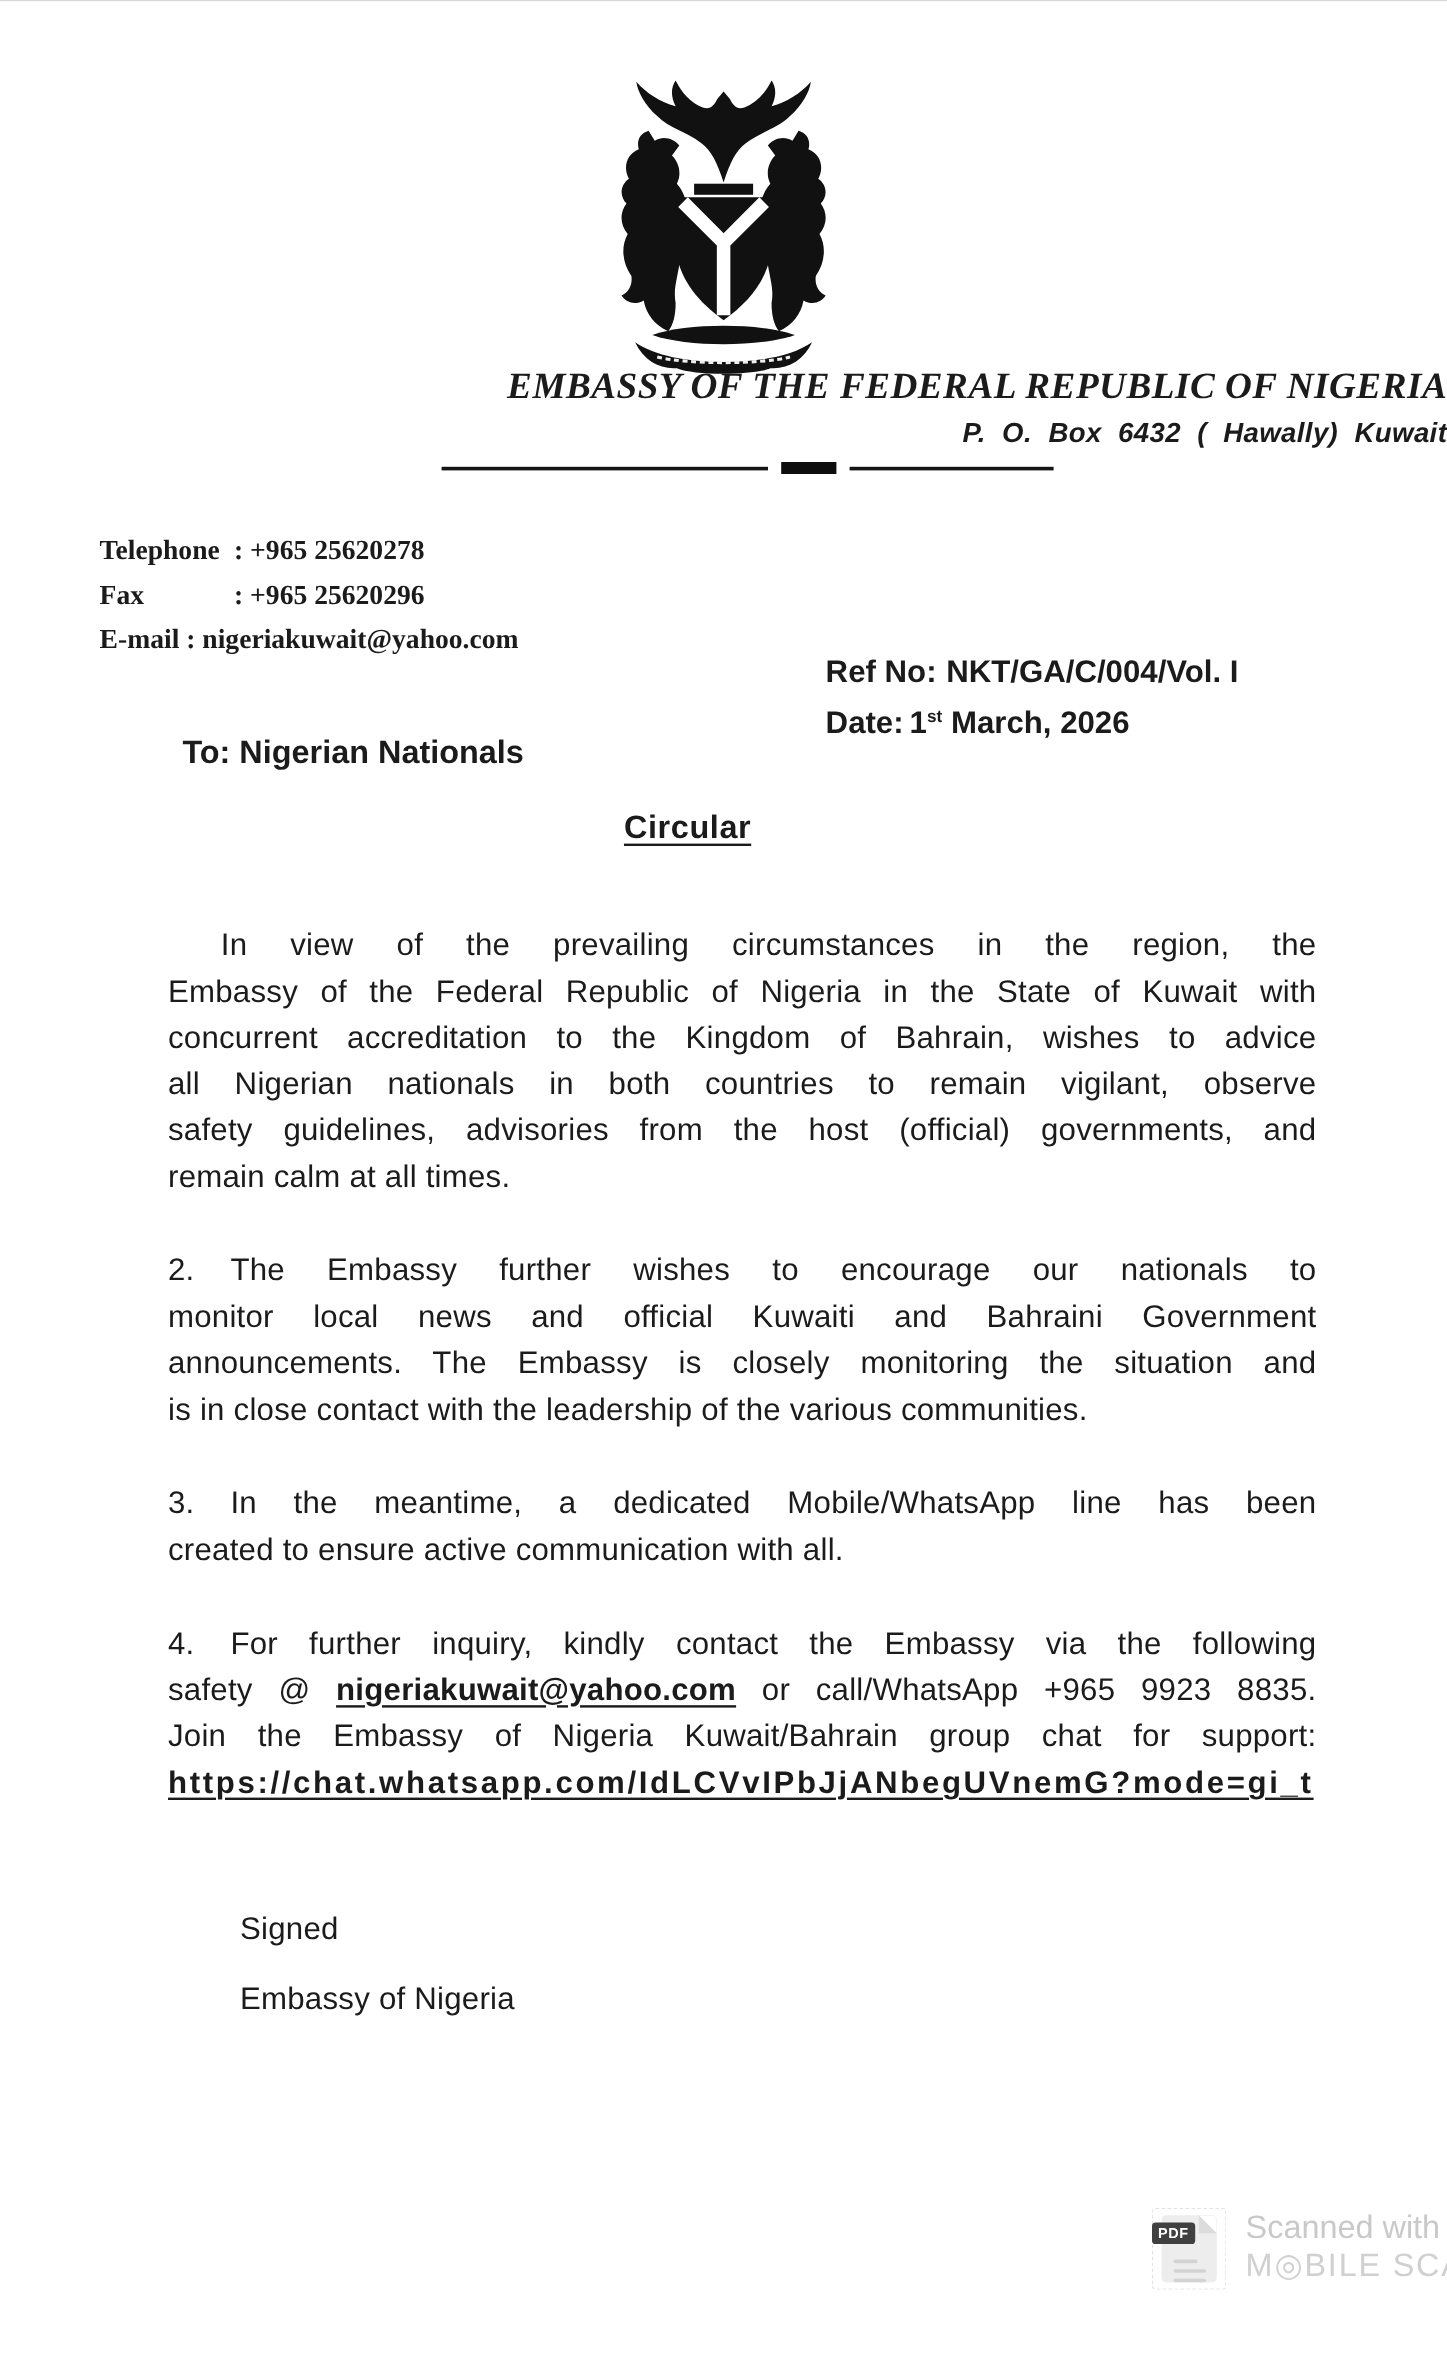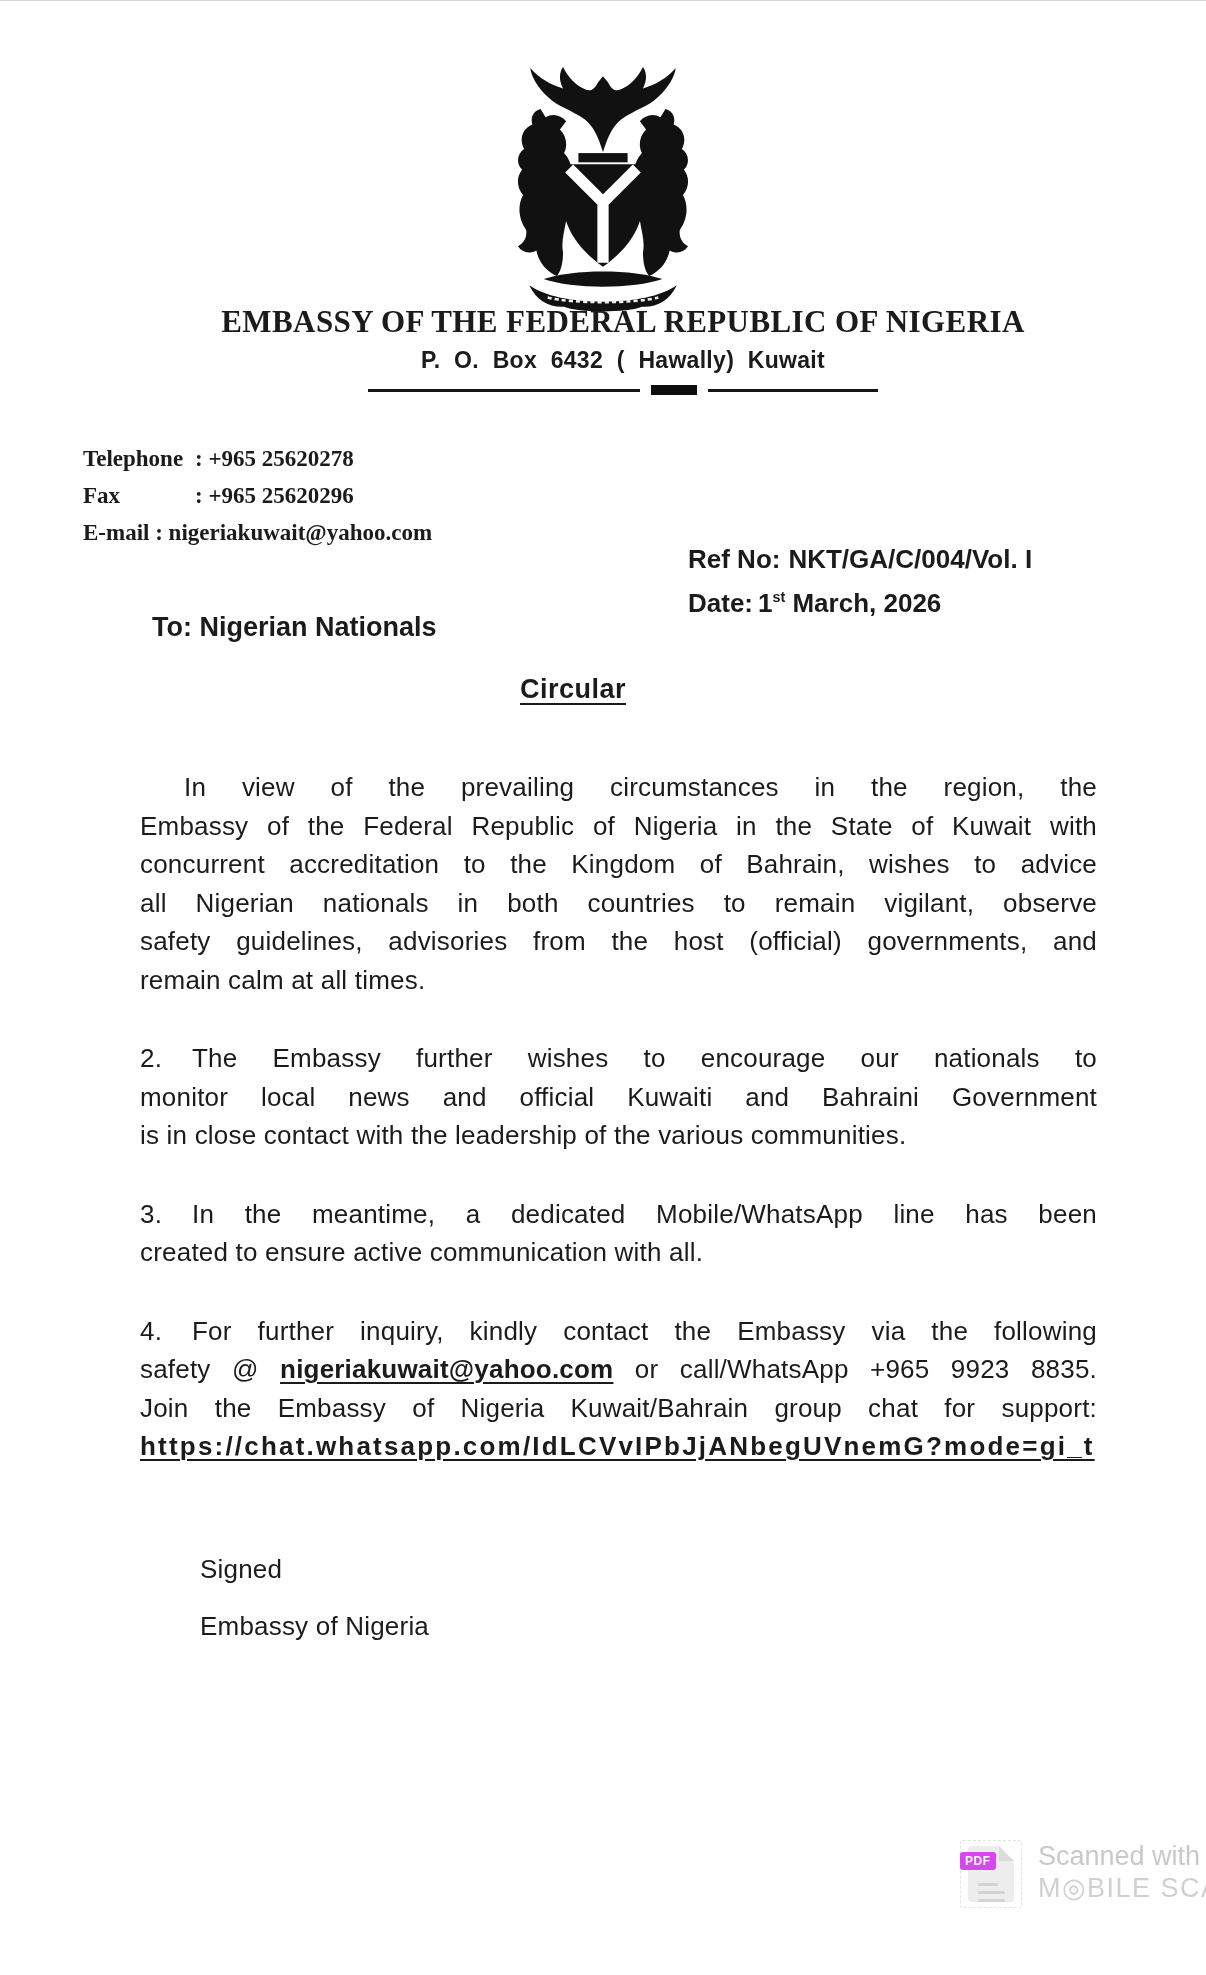--- a/index.html
+++ b/index.html
@@ -7,21 +7,21 @@
   .page {
     position:relative; width:1206px; height:1975px; margin:0 auto;
     background:#ffffff; color:#1b1b1b; overflow:hidden;
     font-family:"Liberation Sans", sans-serif;
   }
   .scan-edge { position:absolute; top:0; left:0; right:0; height:9px;
     background:linear-gradient(180deg,#dededе 0%,#ececec 30%,#ffffff 100%);
     border-top:1px solid #d7d7d7; }
   
   .crest-wrap { position:absolute; top:66px; left:0; width:100%; text-align:center; }
-  .header-text { position:absolute; top:304px; left:0; width:100%; text-align:center; padding-left:40px; }
+  .header-text { position:absolute; top:304px; left:0; width:100%; text-align:right; padding-left:40px;font-style:italic; }
   .letterhead-title { font-family:"Liberation Serif", serif; font-weight:700; font-size:31px; letter-spacing:.4px; }
   .pobox { margin-top:7px; font-size:23px; font-weight:700; word-spacing:7px; letter-spacing:.3px; }
   .rule-row { margin-top:11px; display:flex; justify-content:center; align-items:center; gap:11px; }
   .rule-thin { height:3px; background:#151515; }
   .rule-thin.a { width:272px; } .rule-thin.b { width:170px; }
   .rule-thick { width:46px; height:10px; background:#0d0d0d; }
   
   .contact { position:absolute; left:83px; top:440px;
     font-family:"Liberation Serif", serif; font-weight:700; font-size:23px; line-height:37px; }
   .contact .lbl { display:inline-block; width:112px; }
@@ -46,21 +46,21 @@
   .u { text-decoration:underline; text-decoration-thickness:2px; text-underline-offset:4px;font-weight:bold; }
   .wide { letter-spacing:2.2px; }
   .signoff { margin-top:84px; padding-left:60px; }
   .signoff .line2 { margin-top:19px; }
   
   .watermark { position:absolute; left:960px; top:1840px; display:flex; gap:16px; align-items:flex-start; }
   .pdf-icon { position:relative; border:1px dashed #e3e3e3; padding:5px 7px; border-radius:3px; }
   .pdf-page { position:relative; width:46px; height:56px; background:#ededed; border-radius:4px; overflow:hidden; }
   .pdf-fold { position:absolute; top:0; right:0; width:0; height:0;
     border-style:solid; border-width:0 15px 15px 0; border-color:#ffffff #ffffff #dcdcdc #dcdcdc; }
-  .pdf-badge { position:absolute; top:11px; left:-1px; background:#d946ef; color:#ffffff;
+  .pdf-badge { position:absolute; top:11px; left:-1px; background:#404040; color:#ffffff;
     font-size:12px; font-weight:700; padding:2px 5px; border-radius:3px; letter-spacing:.5px; z-index:2; }
   .pdf-lines { position:absolute; left:10px; top:32px; }
   .pdf-lines i { display:block; height:3px; background:#d3d3d3; border-radius:2px; margin-top:5px; }
   .pdf-lines i:nth-child(1){ width:20px; } .pdf-lines i:nth-child(2){ width:27px; } .pdf-lines i:nth-child(3){ width:27px; }
   .wm-text { font-size:27px; line-height:32px; color:#c9c9c9; white-space:nowrap; }
   .wm-text .l2 { color:#d0d0d0; letter-spacing:1.5px; }
 </style>
 </head>
 <body>
 
@@ -133,20 +133,21 @@
           <div class="line just indent"><span class="">In view of the prevailing circumstances in the region, the</span></div>
           <div class="line just"><span class="">Embassy of the Federal Republic of Nigeria in the State of Kuwait with</span></div>
           <div class="line just"><span class="">concurrent accreditation to the Kingdom of Bahrain, wishes to advice</span></div>
           <div class="line just"><span class="">all Nigerian nationals in both countries to remain vigilant, observe</span></div>
           <div class="line just"><span class="">safety guidelines, advisories from the host (official) governments, and</span></div>
           <div class="line"><span class="">remain calm at all times.</span></div>
         </div>
         <div class="para">
           <div class="line just"><span class="num ">2.</span><span class="">The Embassy further wishes to encourage our nationals to</span></div>
           <div class="line just"><span class="">monitor local news and official Kuwaiti and Bahraini Government</span></div>
+          <div class="line just"><span class="">announcements. The Embassy is closely monitoring the situation and</span></div>
           <div class="line"><span class="">is in close contact with the leadership of the various communities.</span></div>
         </div>
         <div class="para">
           <div class="line just"><span class="num ">3.</span><span class="">In the meantime, a dedicated Mobile/WhatsApp line has been</span></div>
           <div class="line"><span class="">created to ensure active communication with all.</span></div>
         </div>
         <div class="para">
           <div class="line just"><span class="num ">4.</span><span class="">For further inquiry, kindly contact the Embassy via the following</span></div>
           <div class="line just"><span class="">safety @ </span><span class="u ">nigeriakuwait@yahoo.com</span><span class=""> or call/WhatsApp +965 9923 8835.</span></div>
           <div class="line just"><span class="">Join the Embassy of Nigeria Kuwait/Bahrain group chat for support:</span></div>

